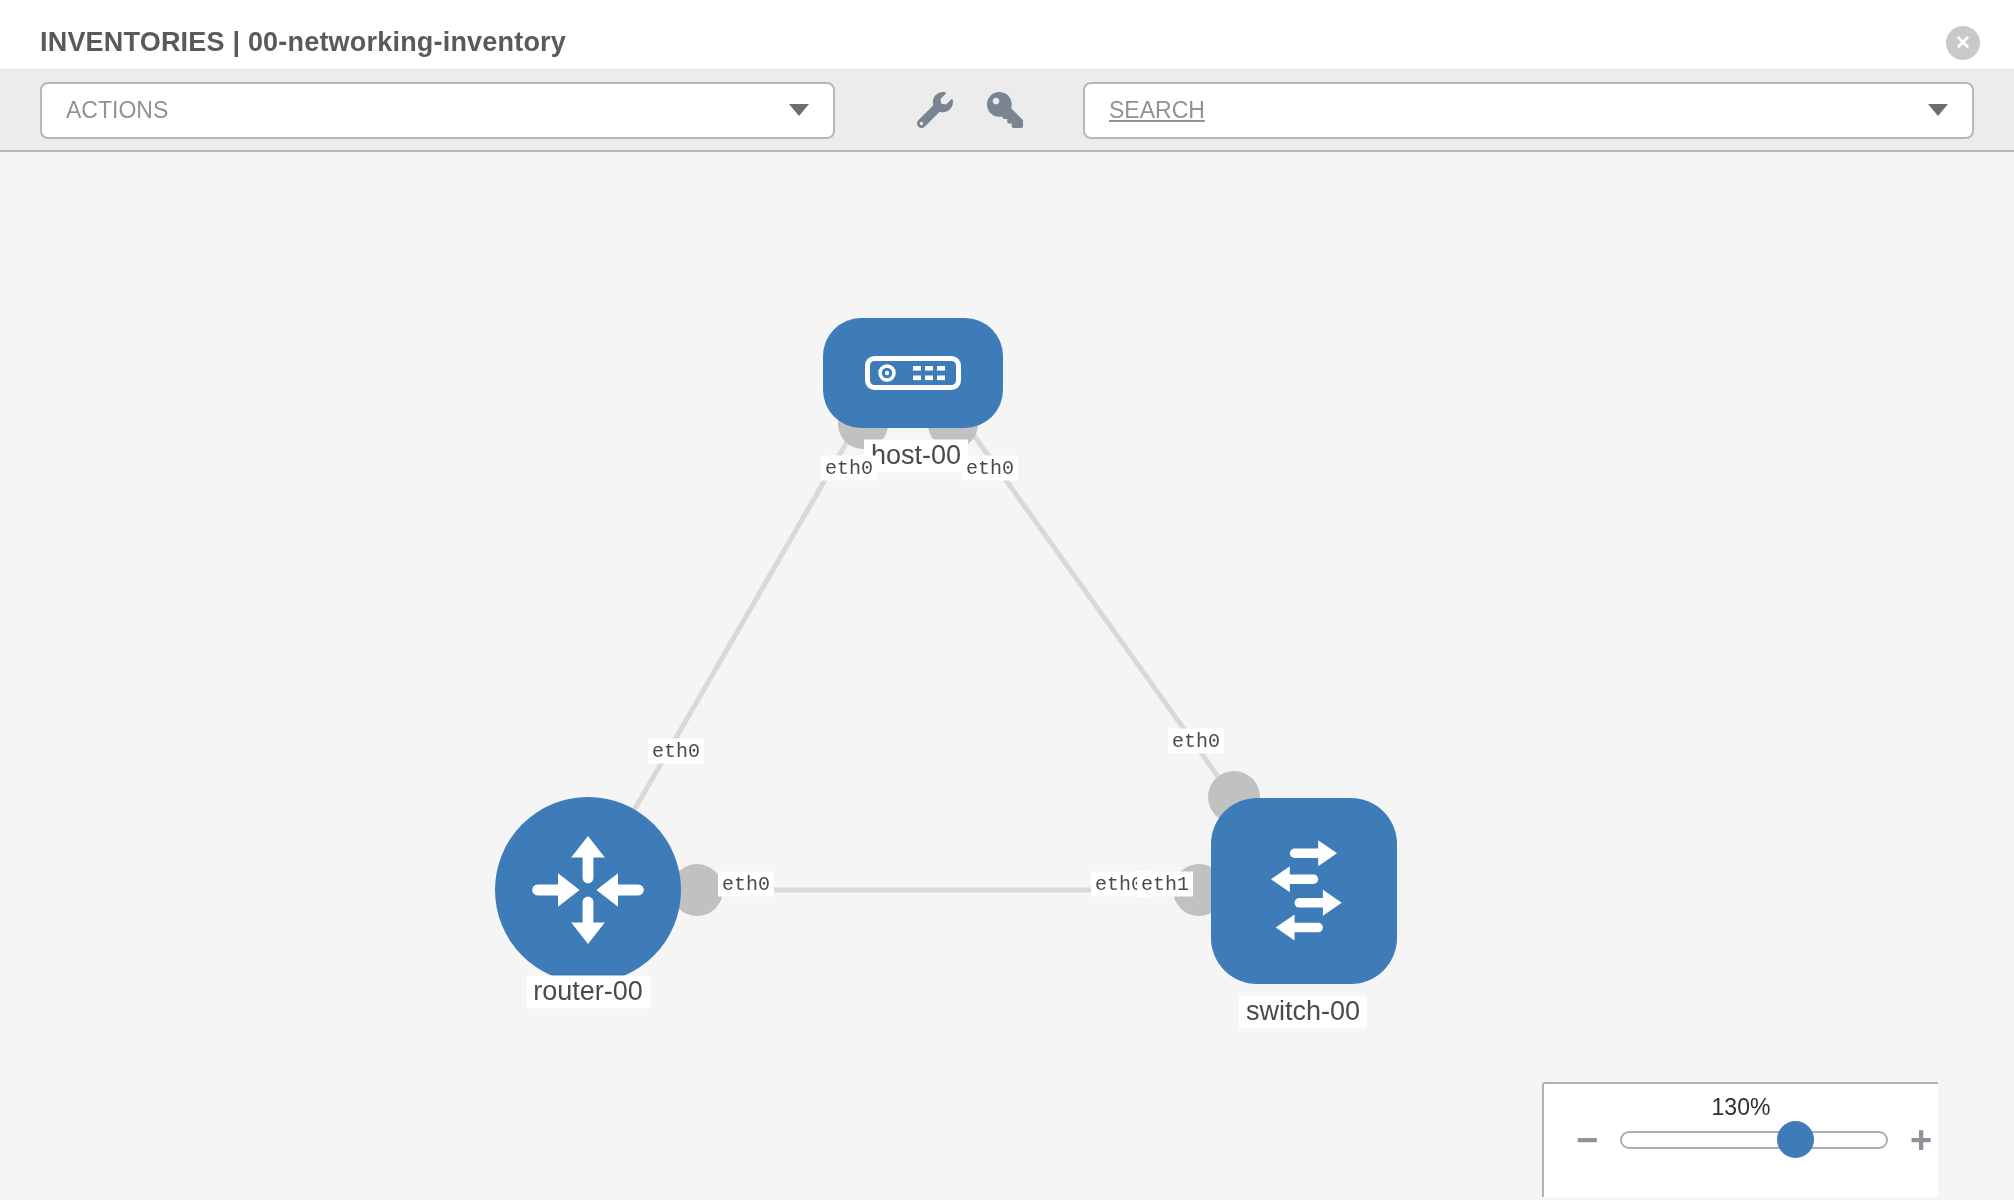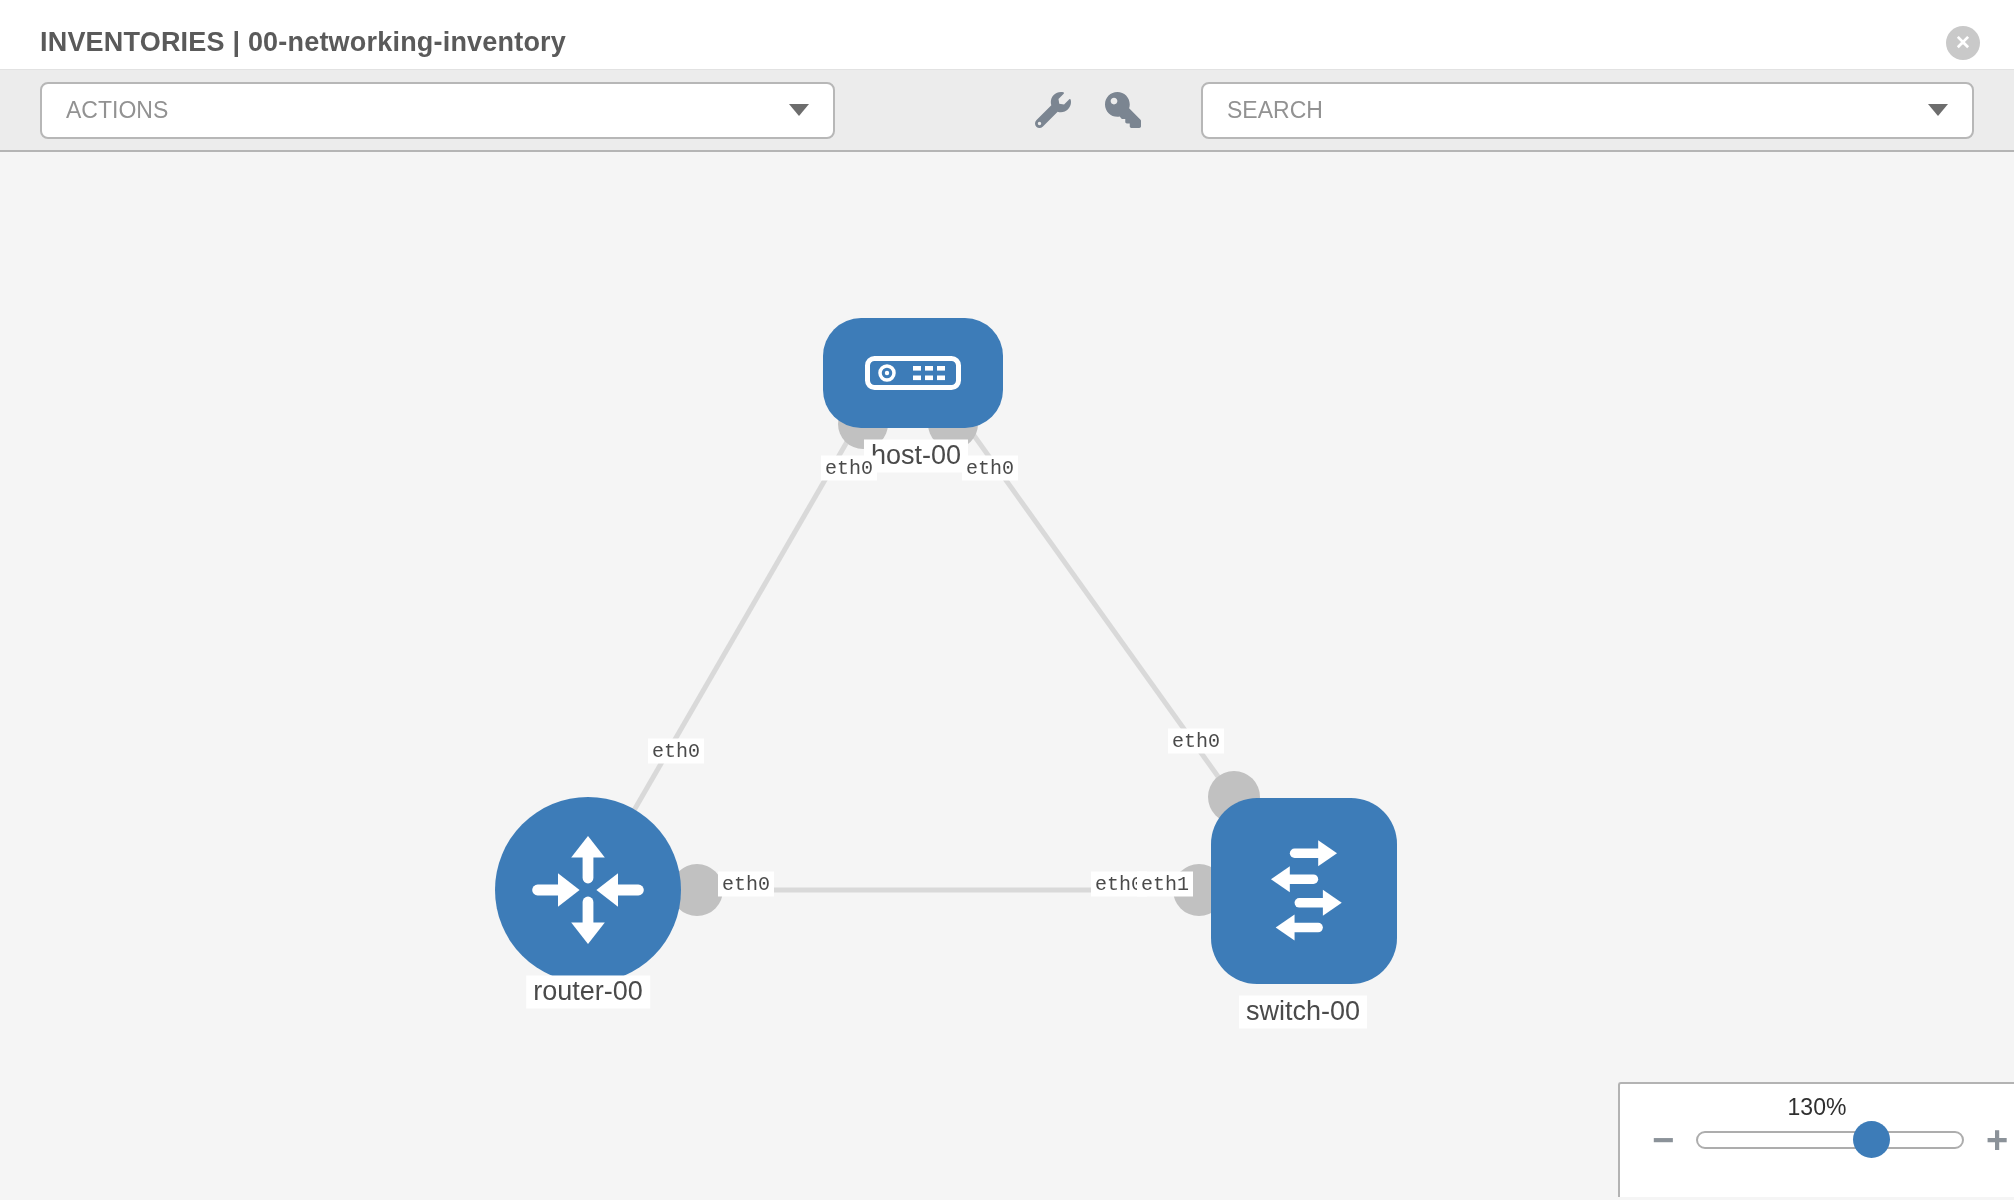--- a/index.html
+++ b/index.html
@@ -25,21 +25,21 @@
     height:82px;background:#ececec;border-bottom:2px solid #b5b5b5;
     display:flex;align-items:center;padding:0 40px;box-sizing:border-box;
   }
   .select{
     background:#ffffff;border:2px solid #b7b7b7;border-radius:8px;height:57px;
     display:flex;align-items:center;justify-content:space-between;
     padding:0 24px;box-sizing:border-box;color:#929292;font-size:23px;
     cursor:pointer;
   }
   .select-actions{width:795px;}
-  .select-search{width:773px;margin-left:30px;}
+  .select-search{width:891px;margin-left:30px;text-decoration:underline;}
   .caret{
     width:0;height:0;border-left:10px solid transparent;
     border-right:10px solid transparent;border-top:12px solid #6d6d6d;
   }
   .tool-icons{margin-left:auto;display:flex;align-items:center;gap:34px;margin-right:30px;}
   .tool-icon{width:36px;height:36px;display:block;cursor:pointer;}
   .tool-icon svg{width:100%;height:100%;fill:#7b8591;}
   
   .canvas{position:relative;width:2014px;height:1048px;background:#f5f5f5;overflow:hidden;}
   .graph-svg{position:absolute;left:0;top:0;}
@@ -57,21 +57,21 @@
     background:#3d7cb8;display:flex;align-items:center;justify-content:center;
   }
   .label{
     position:absolute;transform:translate(-50%,-50%);background:#ffffff;
     color:#4a4a4a;white-space:nowrap;line-height:1.15;
   }
   .node-label{font-size:27px;padding:1px 7px;}
   .iface-label{font-size:20px;padding:1px 4px;font-family:Liberation Mono, monospace;}
   
   .zoom-panel{
-    position:absolute;left:1618px;top:930px;width:396px;height:115px;
+    position:absolute;left:1542px;top:930px;width:396px;height:115px;
     background:#ffffff;border:2px solid #b3b3b3;border-right:none;border-bottom:none;
     box-sizing:border-box;border-top-left-radius:3px;
   }
   .zoom-level{text-align:center;font-size:23px;color:#2f2f2f;margin-top:10px;}
   .zoom-row{display:flex;align-items:center;margin-top:4px;padding-left:30px;}
   .zoom-btn{
     color:#8b9299;font-size:38px;font-weight:700;line-height:30px;cursor:pointer;
     user-select:none;width:26px;text-align:center;
   }
   .zoom-track{

